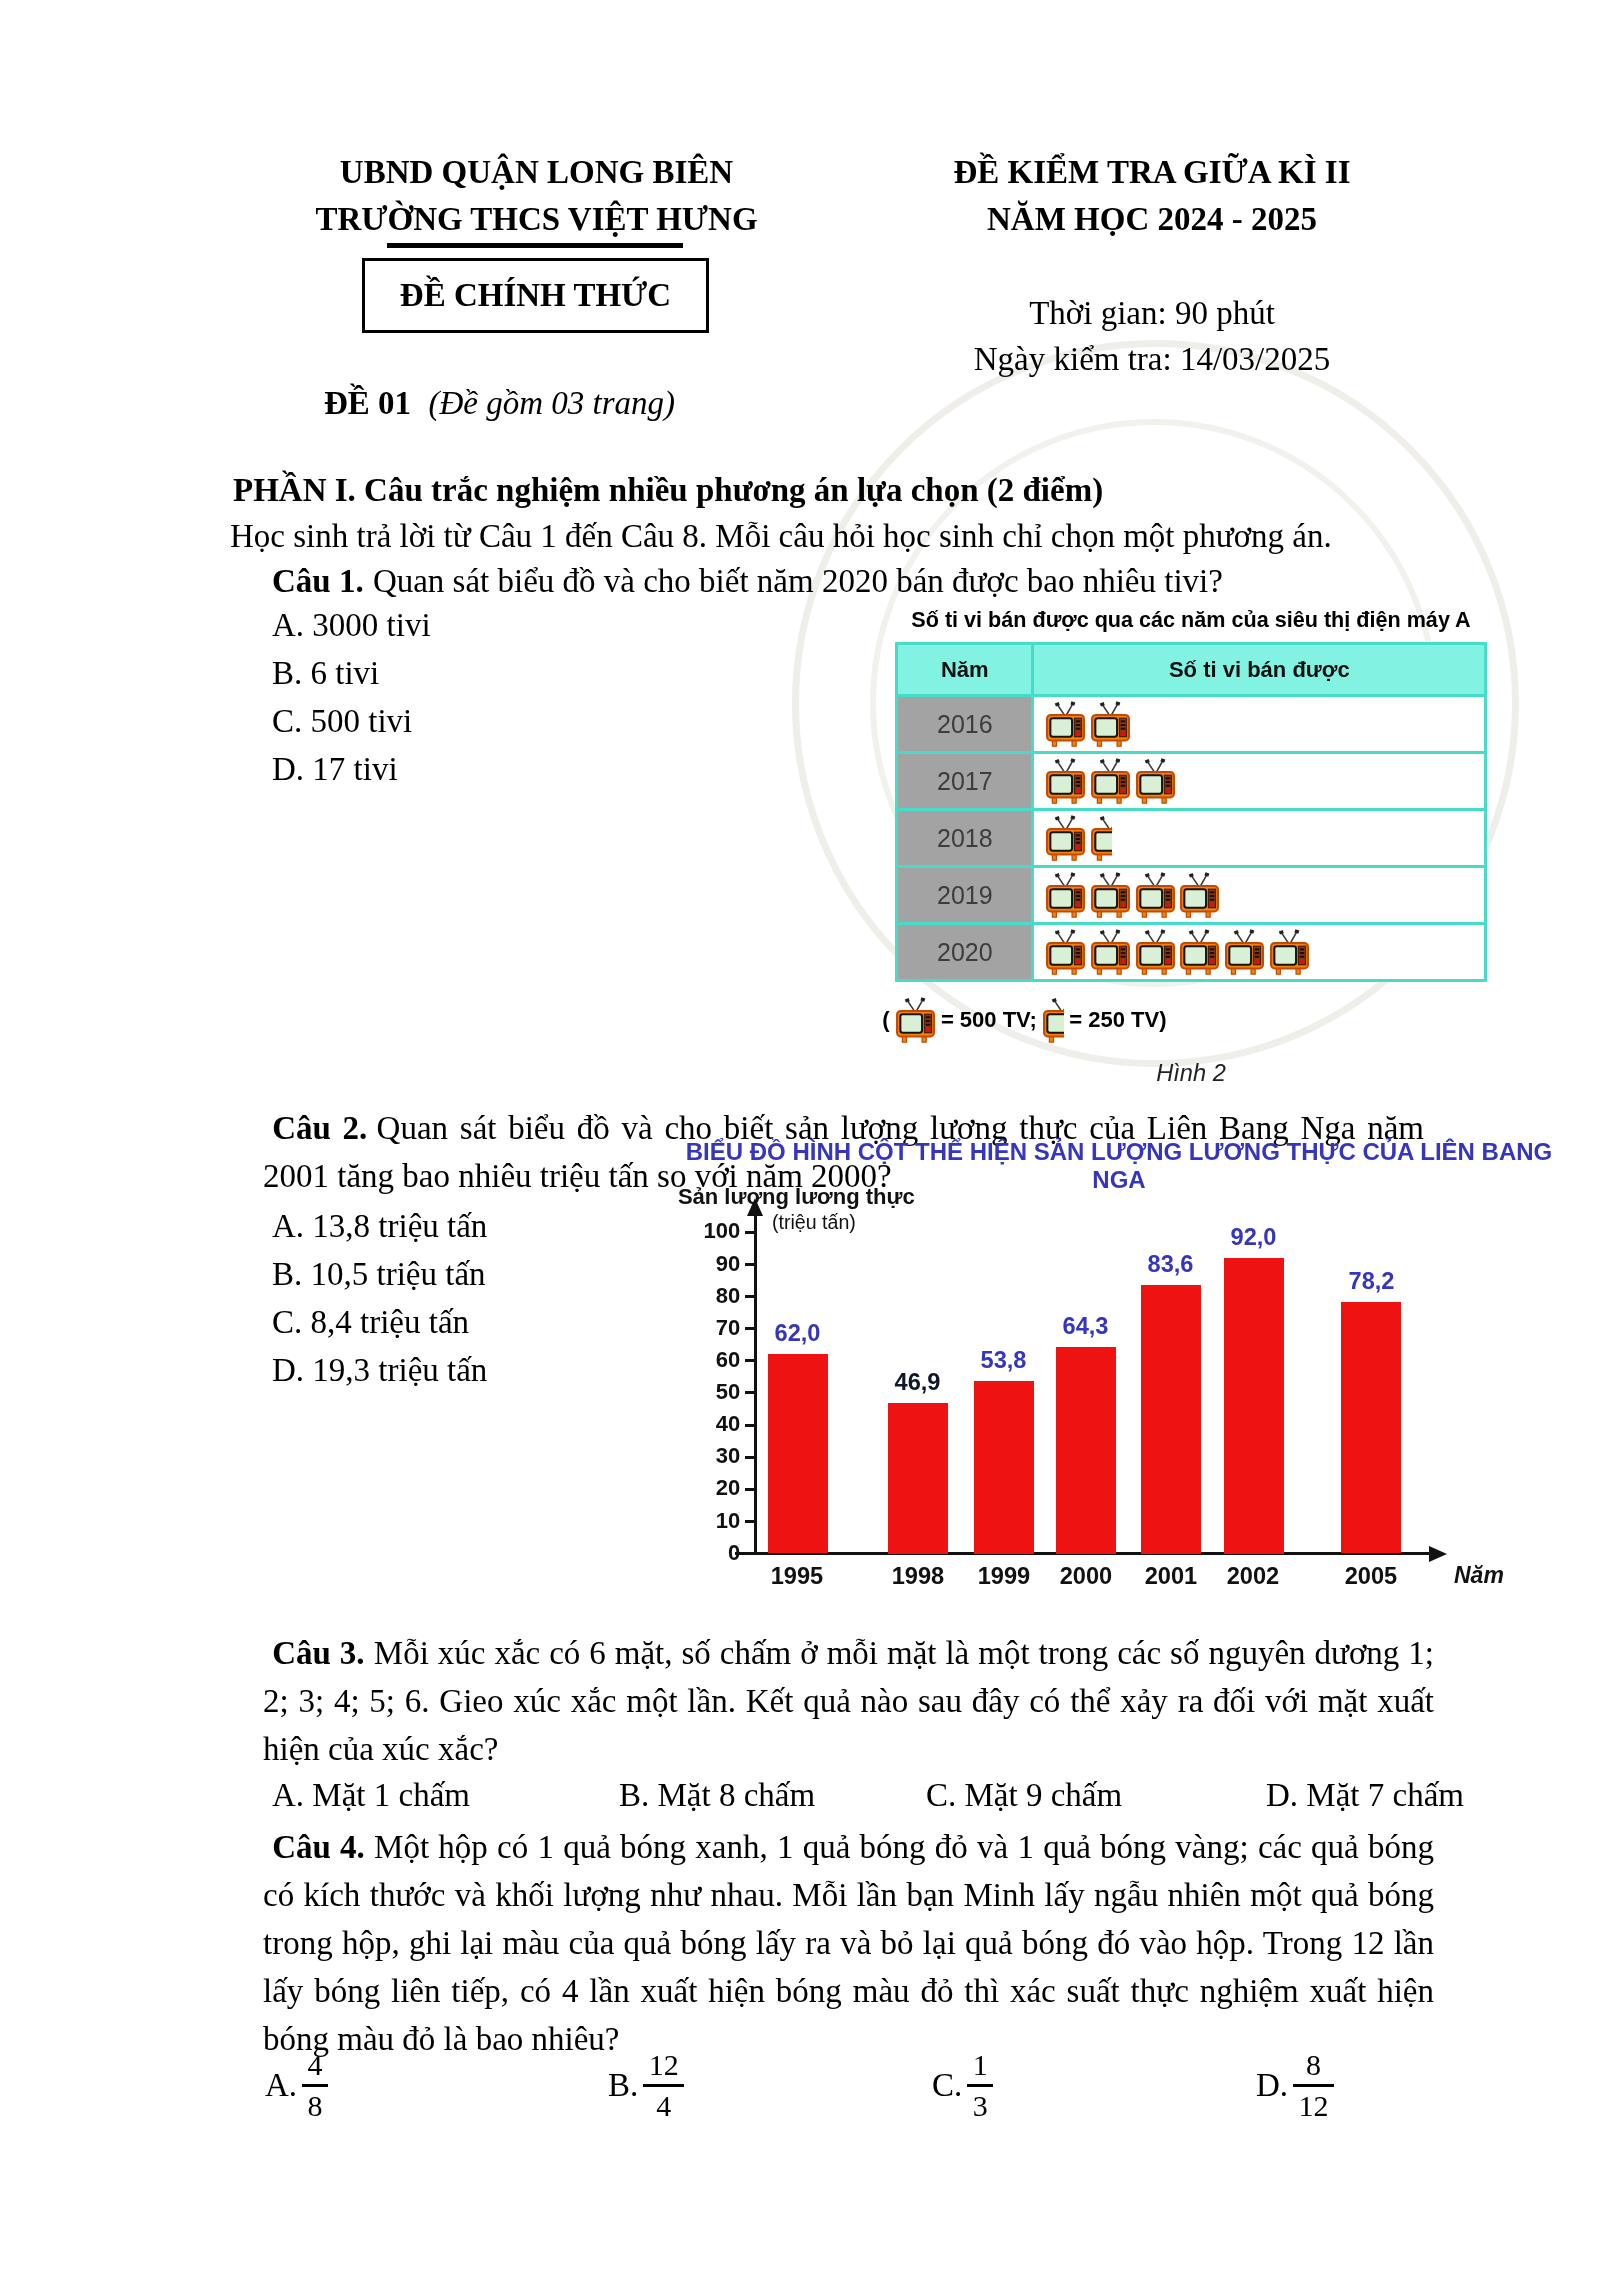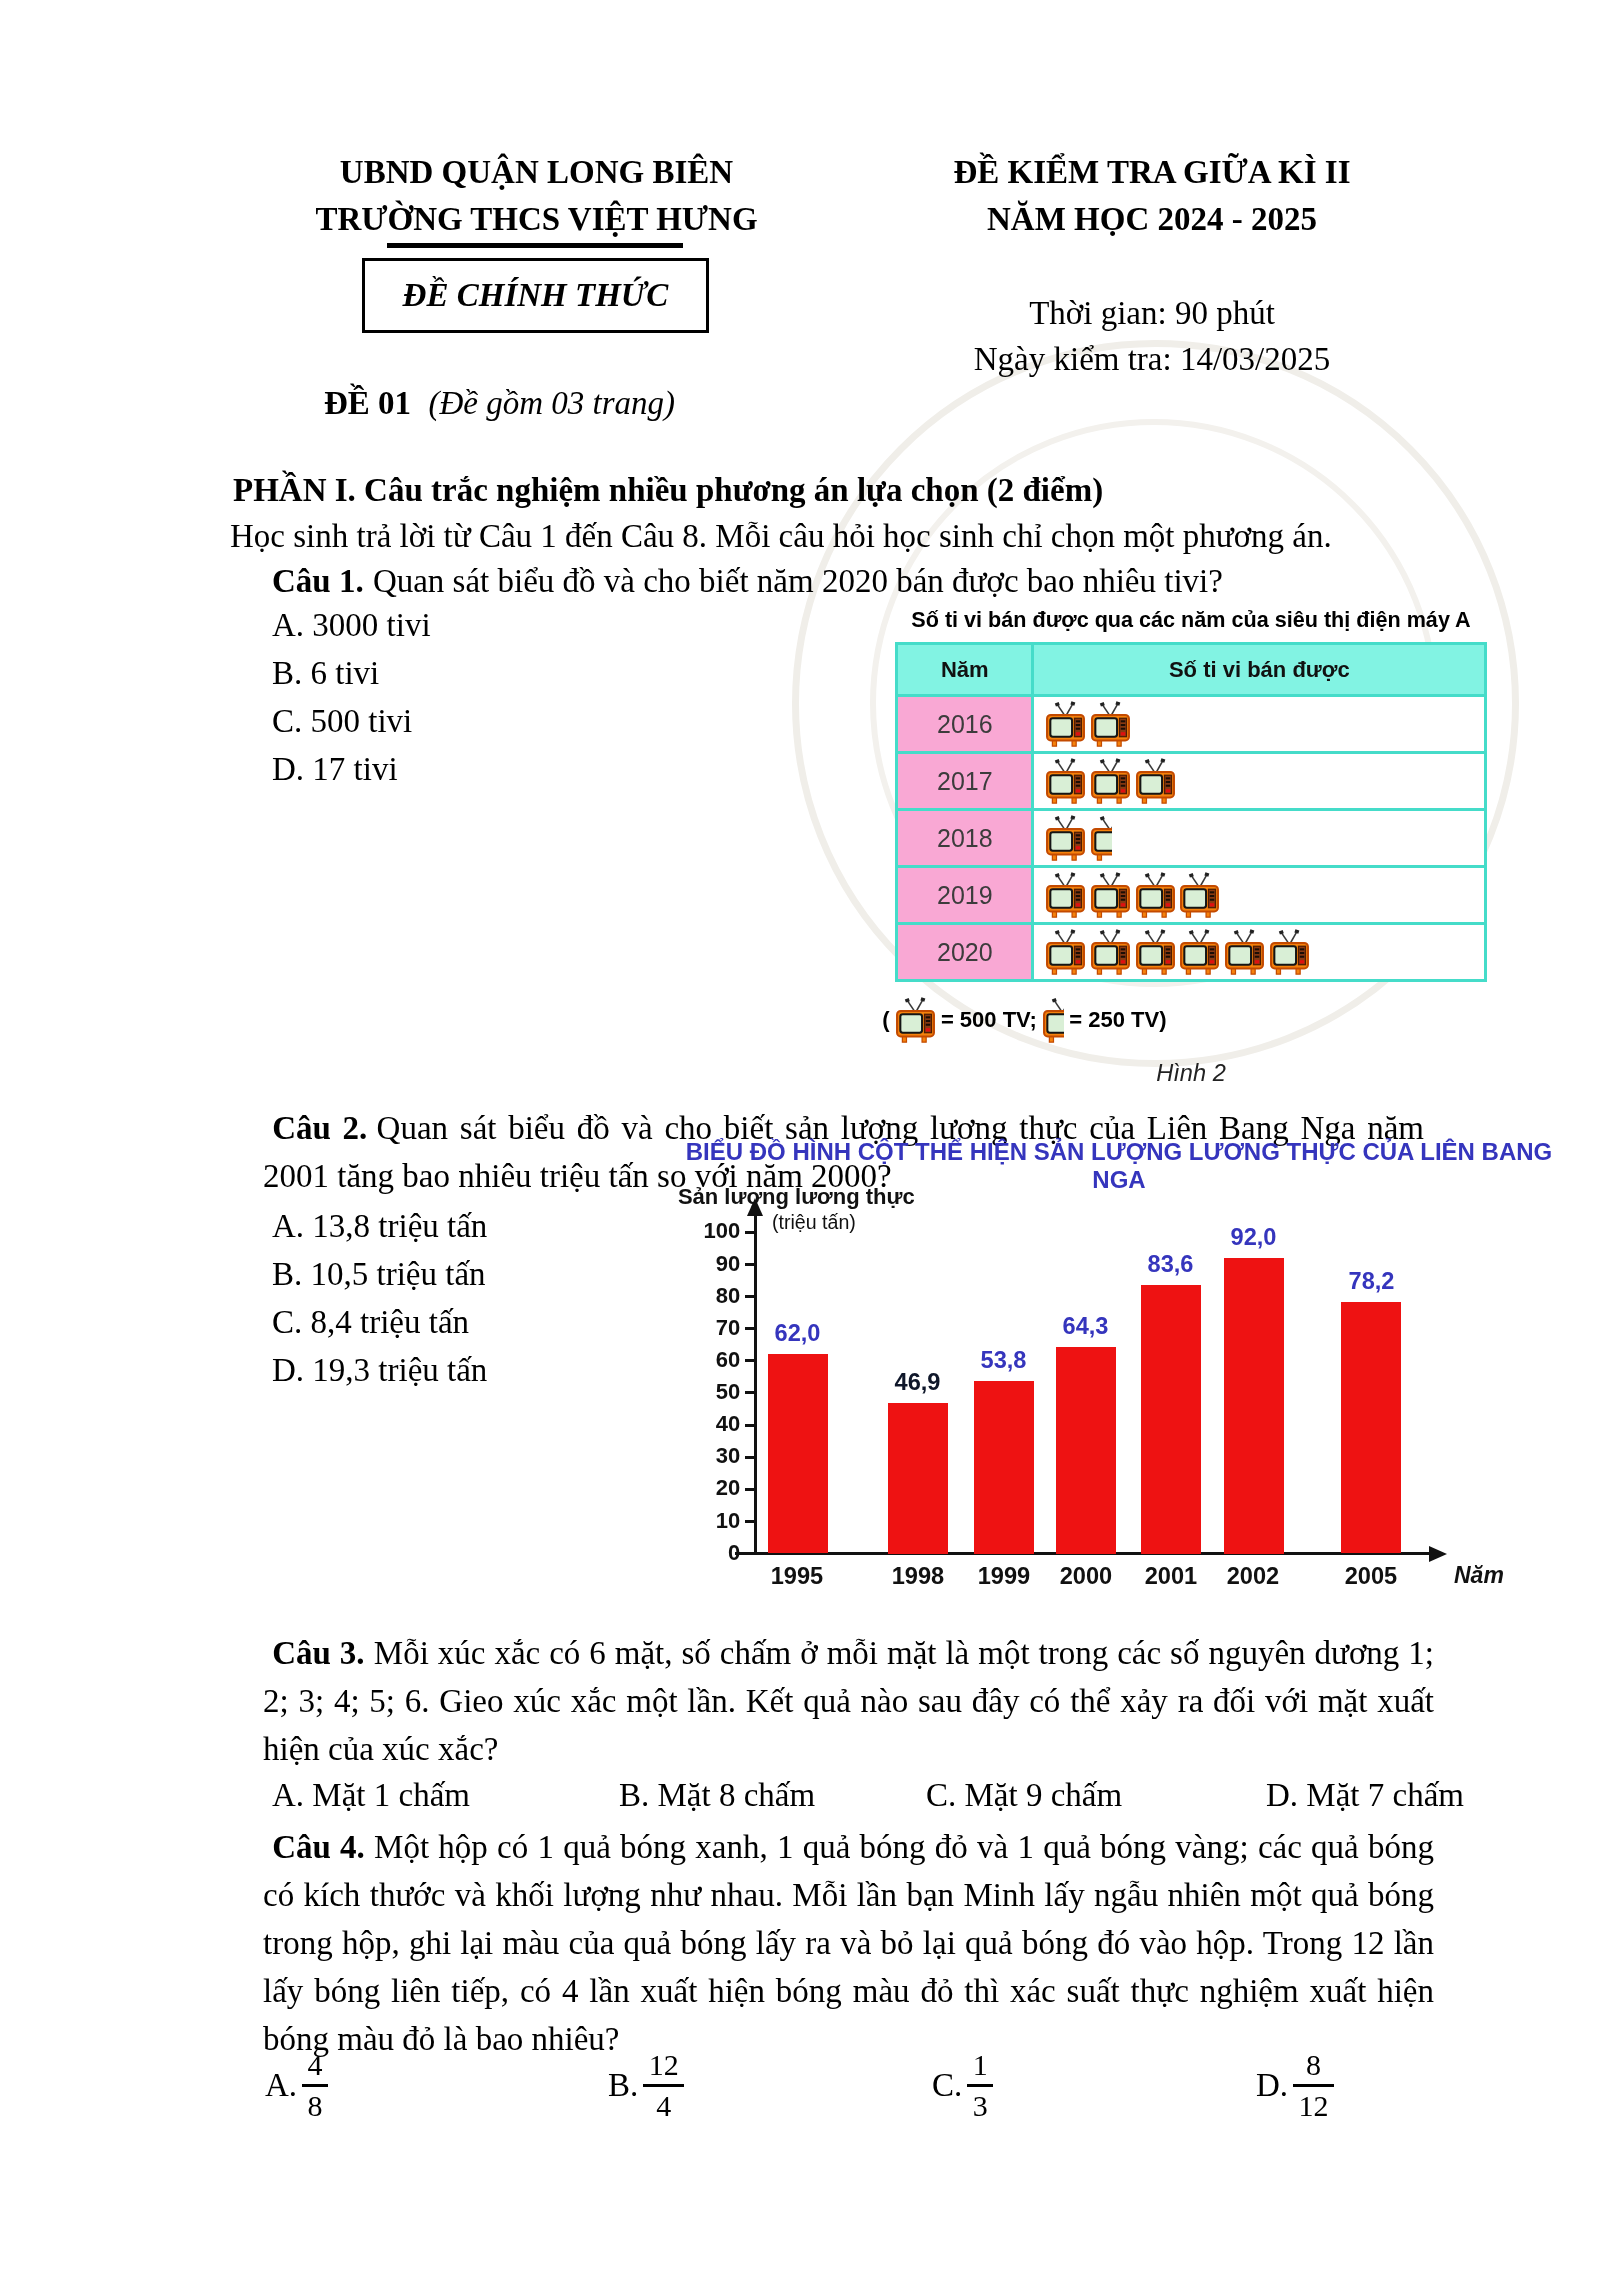--- a/index.html
+++ b/index.html
@@ -9,39 +9,39 @@
     font-family:"Liberation Serif", serif;color:#000;
   }
   .abs{position:absolute;}
   
   .hdr-line{font-size:33px;line-height:46px;text-align:center;}
   .bold{font-weight:bold;}
   .italic{font-style:italic;}
   .school-underline{background:#000;height:5.2px;}
   .official-box{
     border:3.3px solid #000;display:flex;align-items:center;justify-content:center;
-    font-size:33px;font-weight:bold;font-style:italic;
+    font-size:33px;font-weight:bold;
   }
   .exam-code{font-size:33px;}
   
   .para{font-size:33px;line-height:48px;text-align:justify;}
   .qlabel{font-weight:bold;margin-right:9.2px;}
   .opt{font-size:33px;line-height:48px;white-space:nowrap;}
   .optrow-item{position:absolute;font-size:33px;white-space:nowrap;}
   
   .fig1-title{font-family:"Liberation Sans",sans-serif;font-weight:bold;font-size:21.6px;text-align:center;}
   table.tvtable{border-collapse:collapse;width:592px;table-layout:fixed;}
   table.tvtable th, table.tvtable td{border:3.3px solid #45dcc9;}
   table.tvtable th{
     background:#82f3e3;font-family:"Liberation Sans",sans-serif;
     font-size:22px;font-weight:bold;color:#111;height:47px;text-align:center;
   }
   td.year-cell{
     text-align:center;font-family:"Liberation Sans",sans-serif;
-    font-size:25px;color:#3c3c3c;height:52px;width:131px;background:#f9a8d4;
+    font-size:25px;color:#3c3c3c;height:52px;width:131px;background:#a3a3a3;
   }
   td.tv-cell{padding:2.6px 2.6px 2.6px 10.5px;background:#fff;}
   .tvrow{display:flex;align-items:center;gap:3.9px;}
   .tv-ico{display:inline-block;width:41px;height:46px;}
   .tv-half{display:inline-block;width:22px;height:46px;overflow:hidden;}
   .legend{display:flex;align-items:center;gap:5.2px;
     font-family:"Liberation Sans",sans-serif;font-weight:bold;font-size:22px;}
   .fig1-caption{font-family:"Liberation Sans",sans-serif;font-style:italic;font-size:23.6px;text-align:center;color:#222;}
   
   .chart-title{font-family:"Liberation Sans",sans-serif;font-weight:bold;font-size:24px;text-align:center;}

